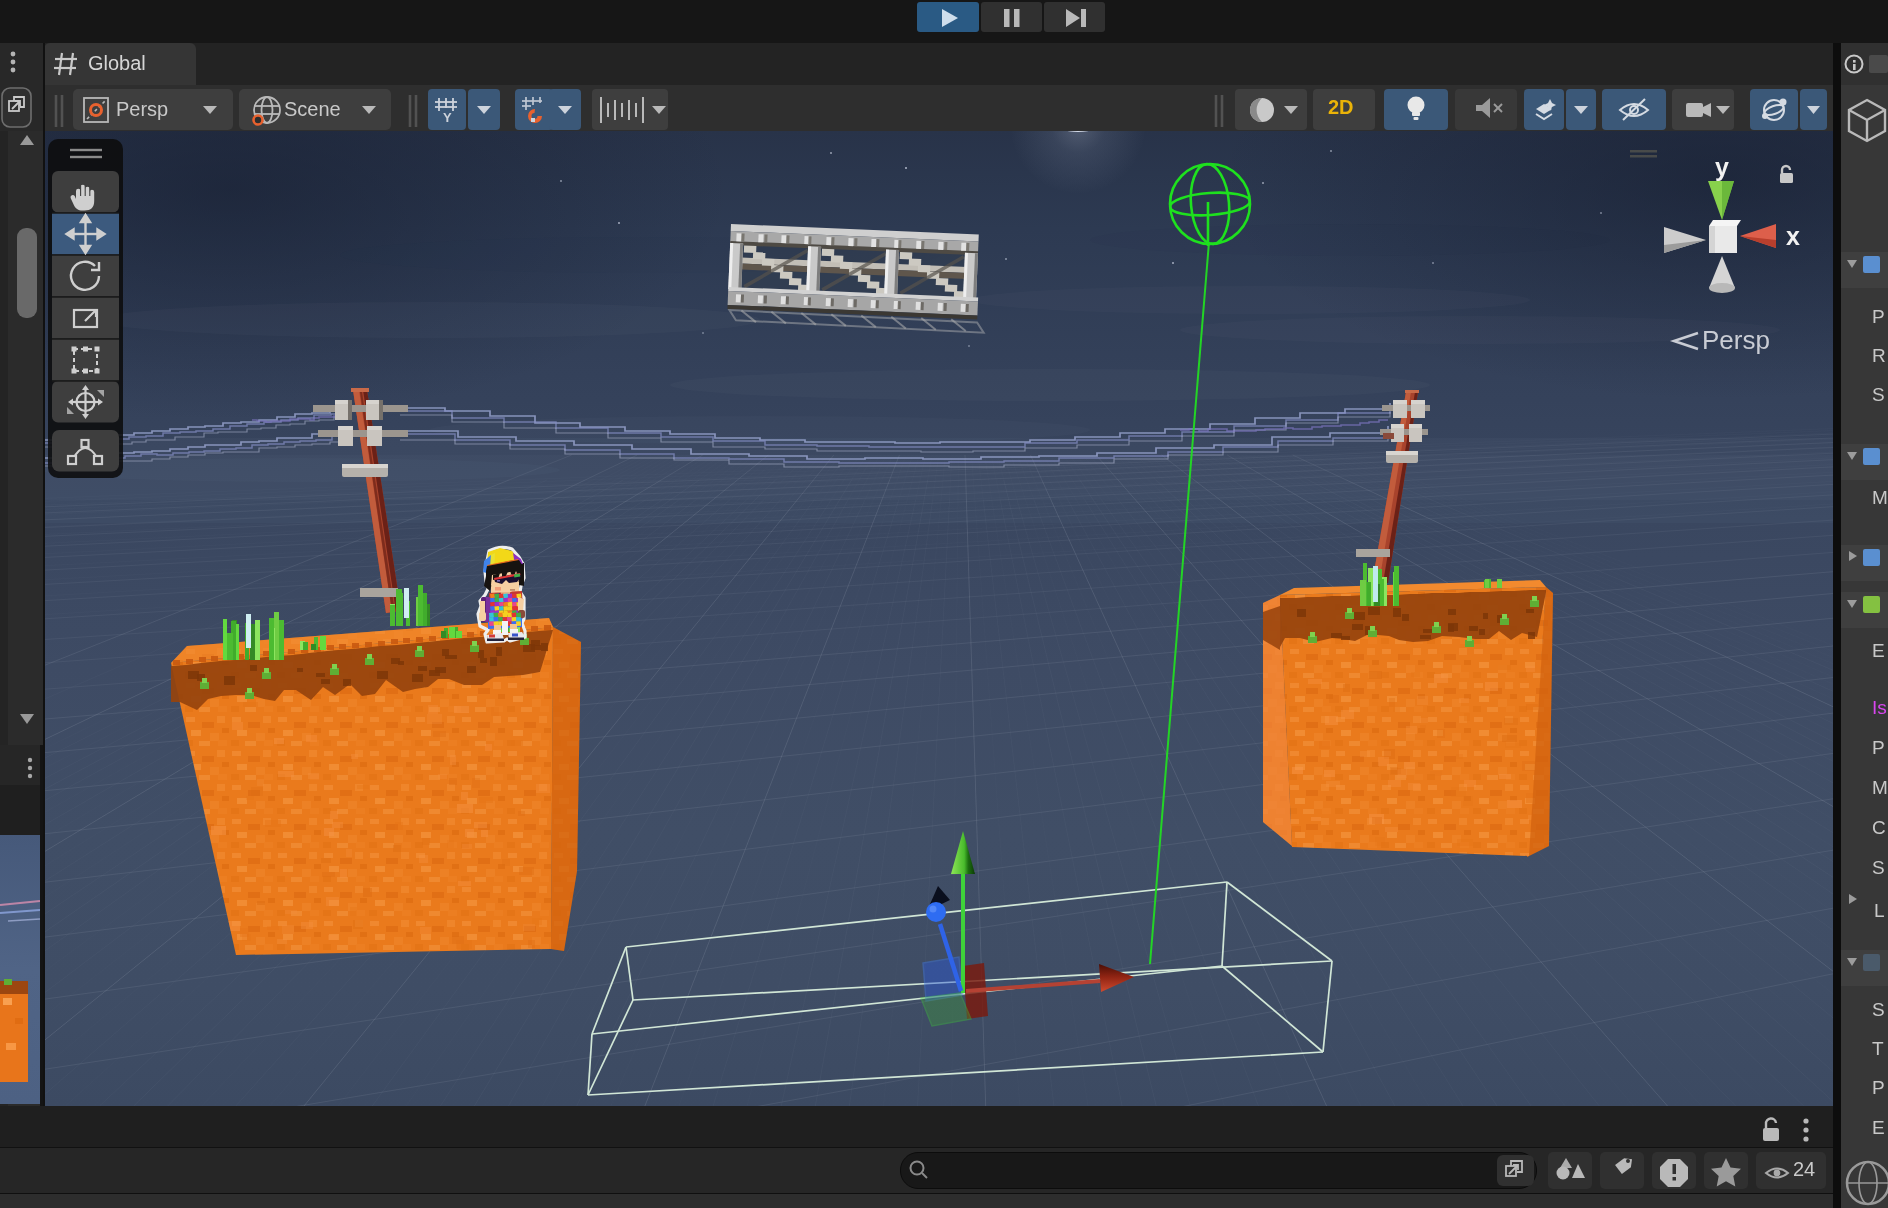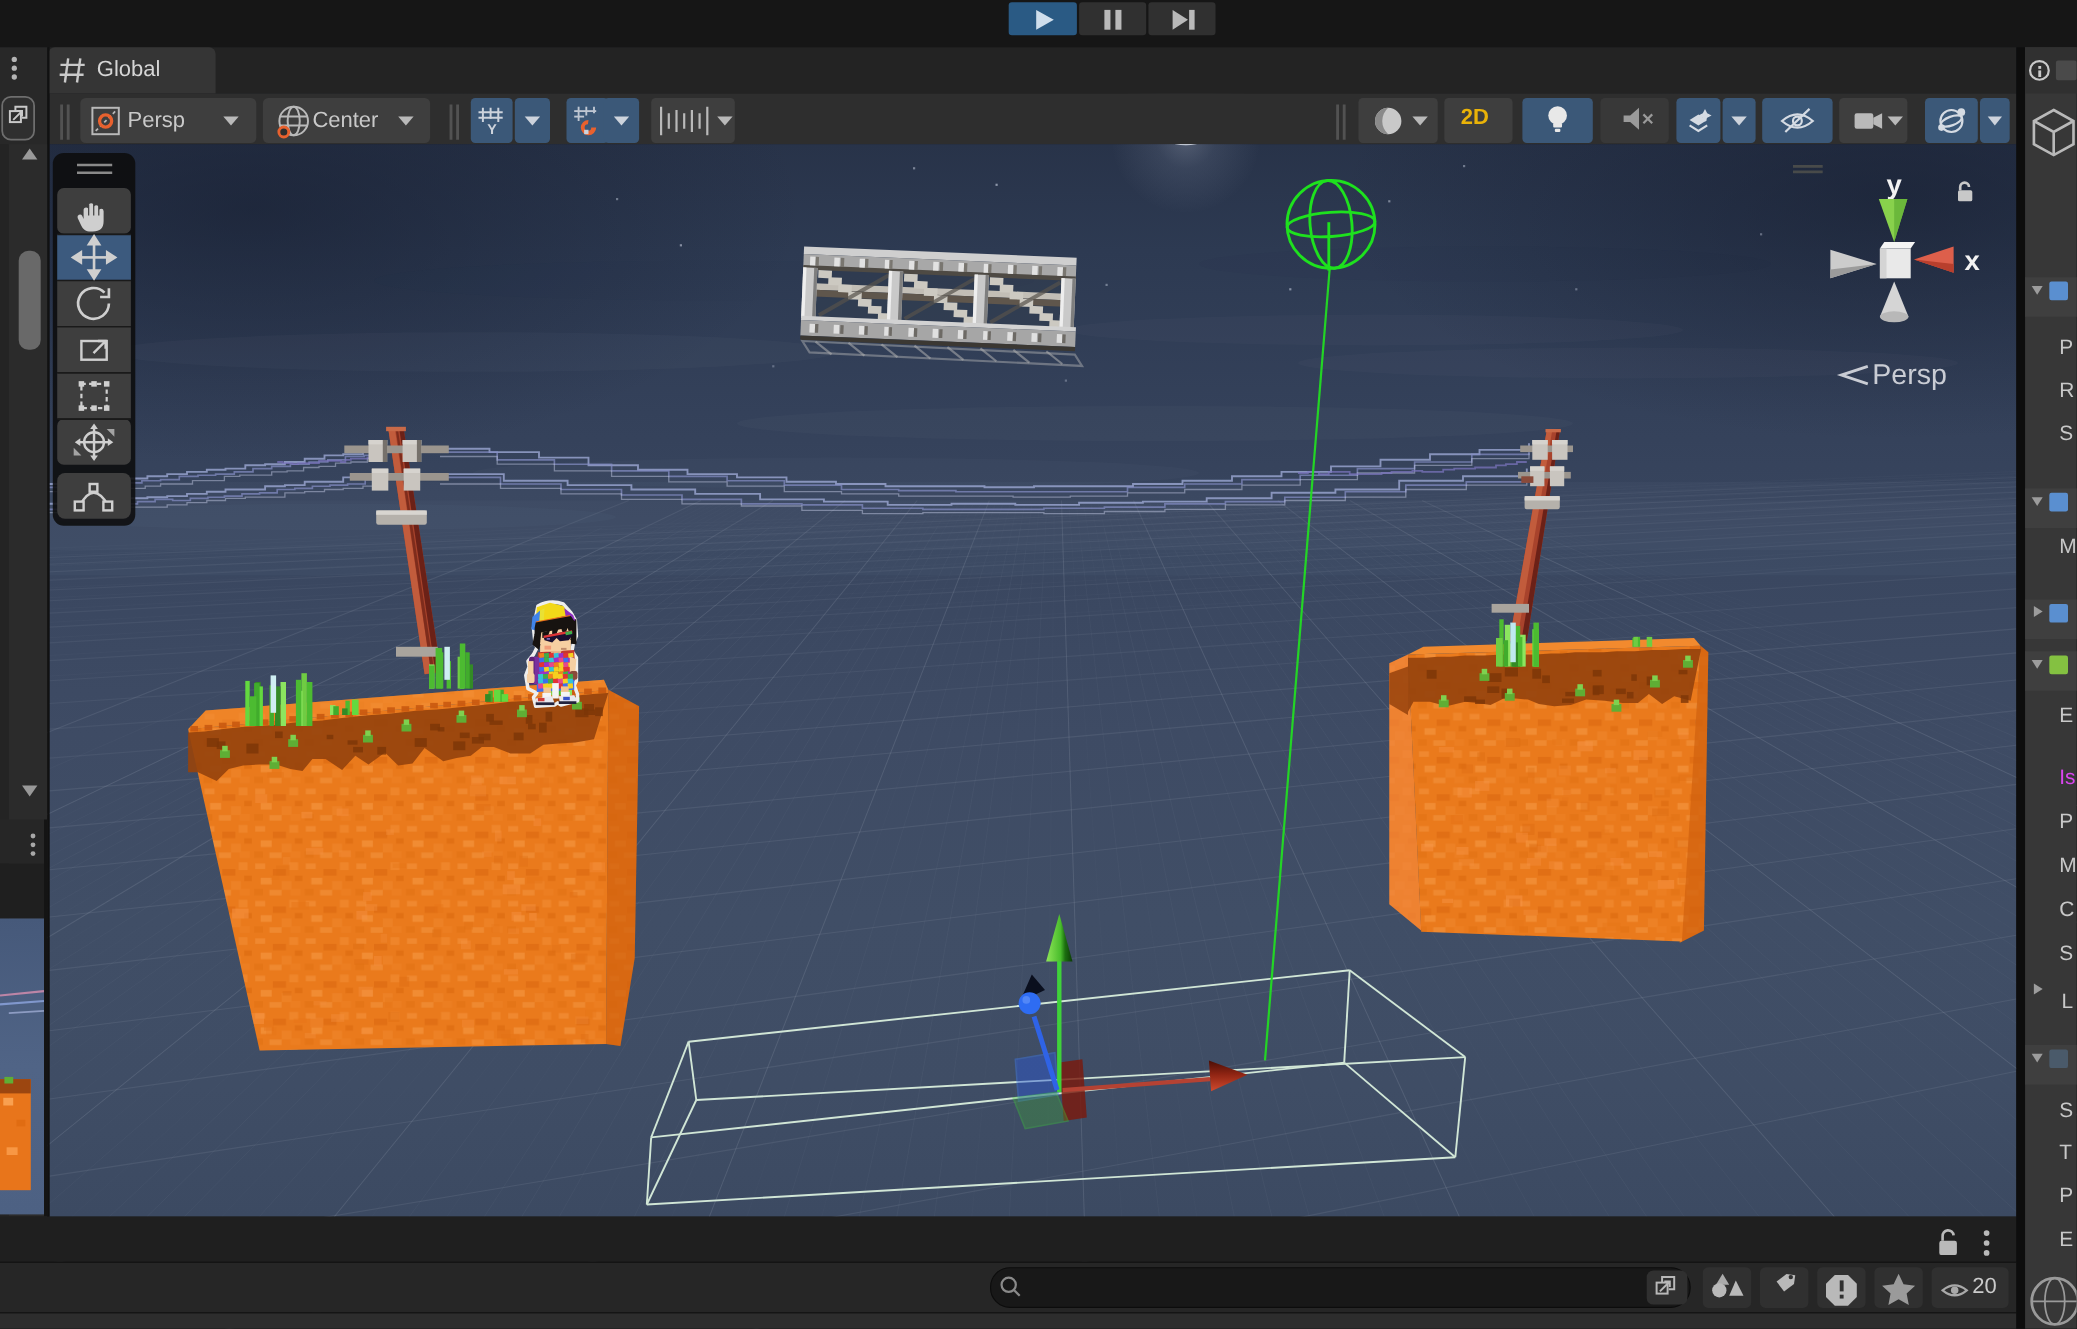--- a/index.html
+++ b/index.html
@@ -1044,21 +1044,21 @@
     </svg>
     <div style="position:absolute;left:45px;top:85px;width:1788px;height:46px;background:#2e2e2e"></div>
     <div style="position:absolute;left:73px;top:89px;width:160px;height:41px;background:#3e3e3e;border-radius:5px"></div>
     <div style="position:absolute;left:239px;top:89px;width:152px;height:41px;background:#3e3e3e;border-radius:5px"></div>
     <div style="position:absolute;left:428px;top:89px;width:38px;height:41px;background:#3b5878;border-radius:4px"></div>
     <div style="position:absolute;left:468px;top:89px;width:32px;height:41px;background:#3b5878;border-radius:4px"></div>
     <div style="position:absolute;left:515px;top:89px;width:38px;height:41px;background:#3b5878;border-radius:4px"></div>
     <div style="position:absolute;left:549px;top:89px;width:32px;height:41px;background:#3b5878;border-radius:4px"></div>
     <div style="position:absolute;left:592px;top:89px;width:76px;height:41px;background:#3e3e3e;border-radius:4px"></div>
     <div style="position:absolute;left:116px;top:98px;font:20px 'Liberation Sans',sans-serif;color:#c9c9c9">Persp</div>
-    <div style="position:absolute;left:284px;top:98px;font:20px 'Liberation Sans',sans-serif;color:#c9c9c9">Center</div>
+    <div style="position:absolute;left:284px;top:98px;font:20px 'Liberation Sans',sans-serif;color:#c9c9c9">Scene</div>
     <svg style="position:absolute;left:45px;top:85px" width="700" height="46" viewBox="0 0 700 46">
       <g stroke="#525252" stroke-width="2.6">
         <line x1="11" y1="10" x2="11" y2="42"></line>
         <line x1="17" y1="10" x2="17" y2="42"></line>
         <line x1="365" y1="10" x2="365" y2="42"></line>
         <line x1="371" y1="10" x2="371" y2="42"></line>
       </g>
       <rect x="39" y="13" width="24" height="24" fill="none" stroke="#b9b9b9" stroke-width="1.8"></rect>
       <line x1="42" y1="34" x2="60" y2="16" stroke="#b9b9b9" stroke-width="1.6" stroke-dasharray="3,2.5"></line>
       <circle cx="51" cy="25" r="5.5" fill="none" stroke="#e8612e" stroke-width="3"></circle>
@@ -1200,21 +1200,21 @@
 <div style="position:absolute;left:0;top:1106px;width:1833px;height:41px;background:#1f1f1f"></div>
     <div style="position:absolute;left:0;top:1147px;width:1833px;height:46px;background:#262626;border-top:1px solid #111"></div>
     <div style="position:absolute;left:0;top:1193px;width:1833px;height:15px;background:#2d2d2d;border-top:1px solid #0f0f0f"></div>
     <div style="position:absolute;left:900px;top:1152px;width:637px;height:37px;background:#181818;border:1px solid #0c0c0c;border-radius:18px"></div>
     <div style="position:absolute;left:1497px;top:1155px;width:37px;height:31px;background:#303030;border-radius:6px"></div>
     <div style="position:absolute;left:1548px;top:1152px;width:44px;height:37px;background:#303030;border-radius:5px"></div>
     <div style="position:absolute;left:1600px;top:1152px;width:44px;height:37px;background:#303030;border-radius:5px"></div>
     <div style="position:absolute;left:1652px;top:1152px;width:44px;height:37px;background:#303030;border-radius:5px"></div>
     <div style="position:absolute;left:1704px;top:1152px;width:44px;height:37px;background:#303030;border-radius:5px"></div>
     <div style="position:absolute;left:1756px;top:1152px;width:70px;height:37px;background:#303030;border-radius:5px"></div>
-    <div style="position:absolute;left:1793px;top:1158px;font:20px 'Liberation Sans',sans-serif;color:#cacaca">20</div>
+    <div style="position:absolute;left:1793px;top:1158px;font:20px 'Liberation Sans',sans-serif;color:#cacaca">24</div>
     <svg style="position:absolute;left:0;top:1106px" width="1833" height="102" viewBox="0 0 1833 102">
       <rect x="1763" y="22" width="16" height="13" rx="2" fill="#b9b9b9"></rect>
       <path d="M1766,22 v-4 a5,5 0 0 1 10,-1" fill="none" stroke="#b9b9b9" stroke-width="2.4"></path>
       <circle cx="1806" cy="15" r="2.6" fill="#b9b9b9"></circle>
       <circle cx="1806" cy="24" r="2.6" fill="#b9b9b9"></circle>
       <circle cx="1806" cy="33" r="2.6" fill="#b9b9b9"></circle>
       <circle cx="917" cy="62" r="6.5" fill="none" stroke="#8a8a8a" stroke-width="2"></circle>
       <line x1="922" y1="67" x2="927" y2="72" stroke="#8a8a8a" stroke-width="2"></line>
       <g stroke="#b9b9b9" stroke-width="1.8" fill="none">
         <rect x="1506" y="60" width="10" height="10"></rect>

